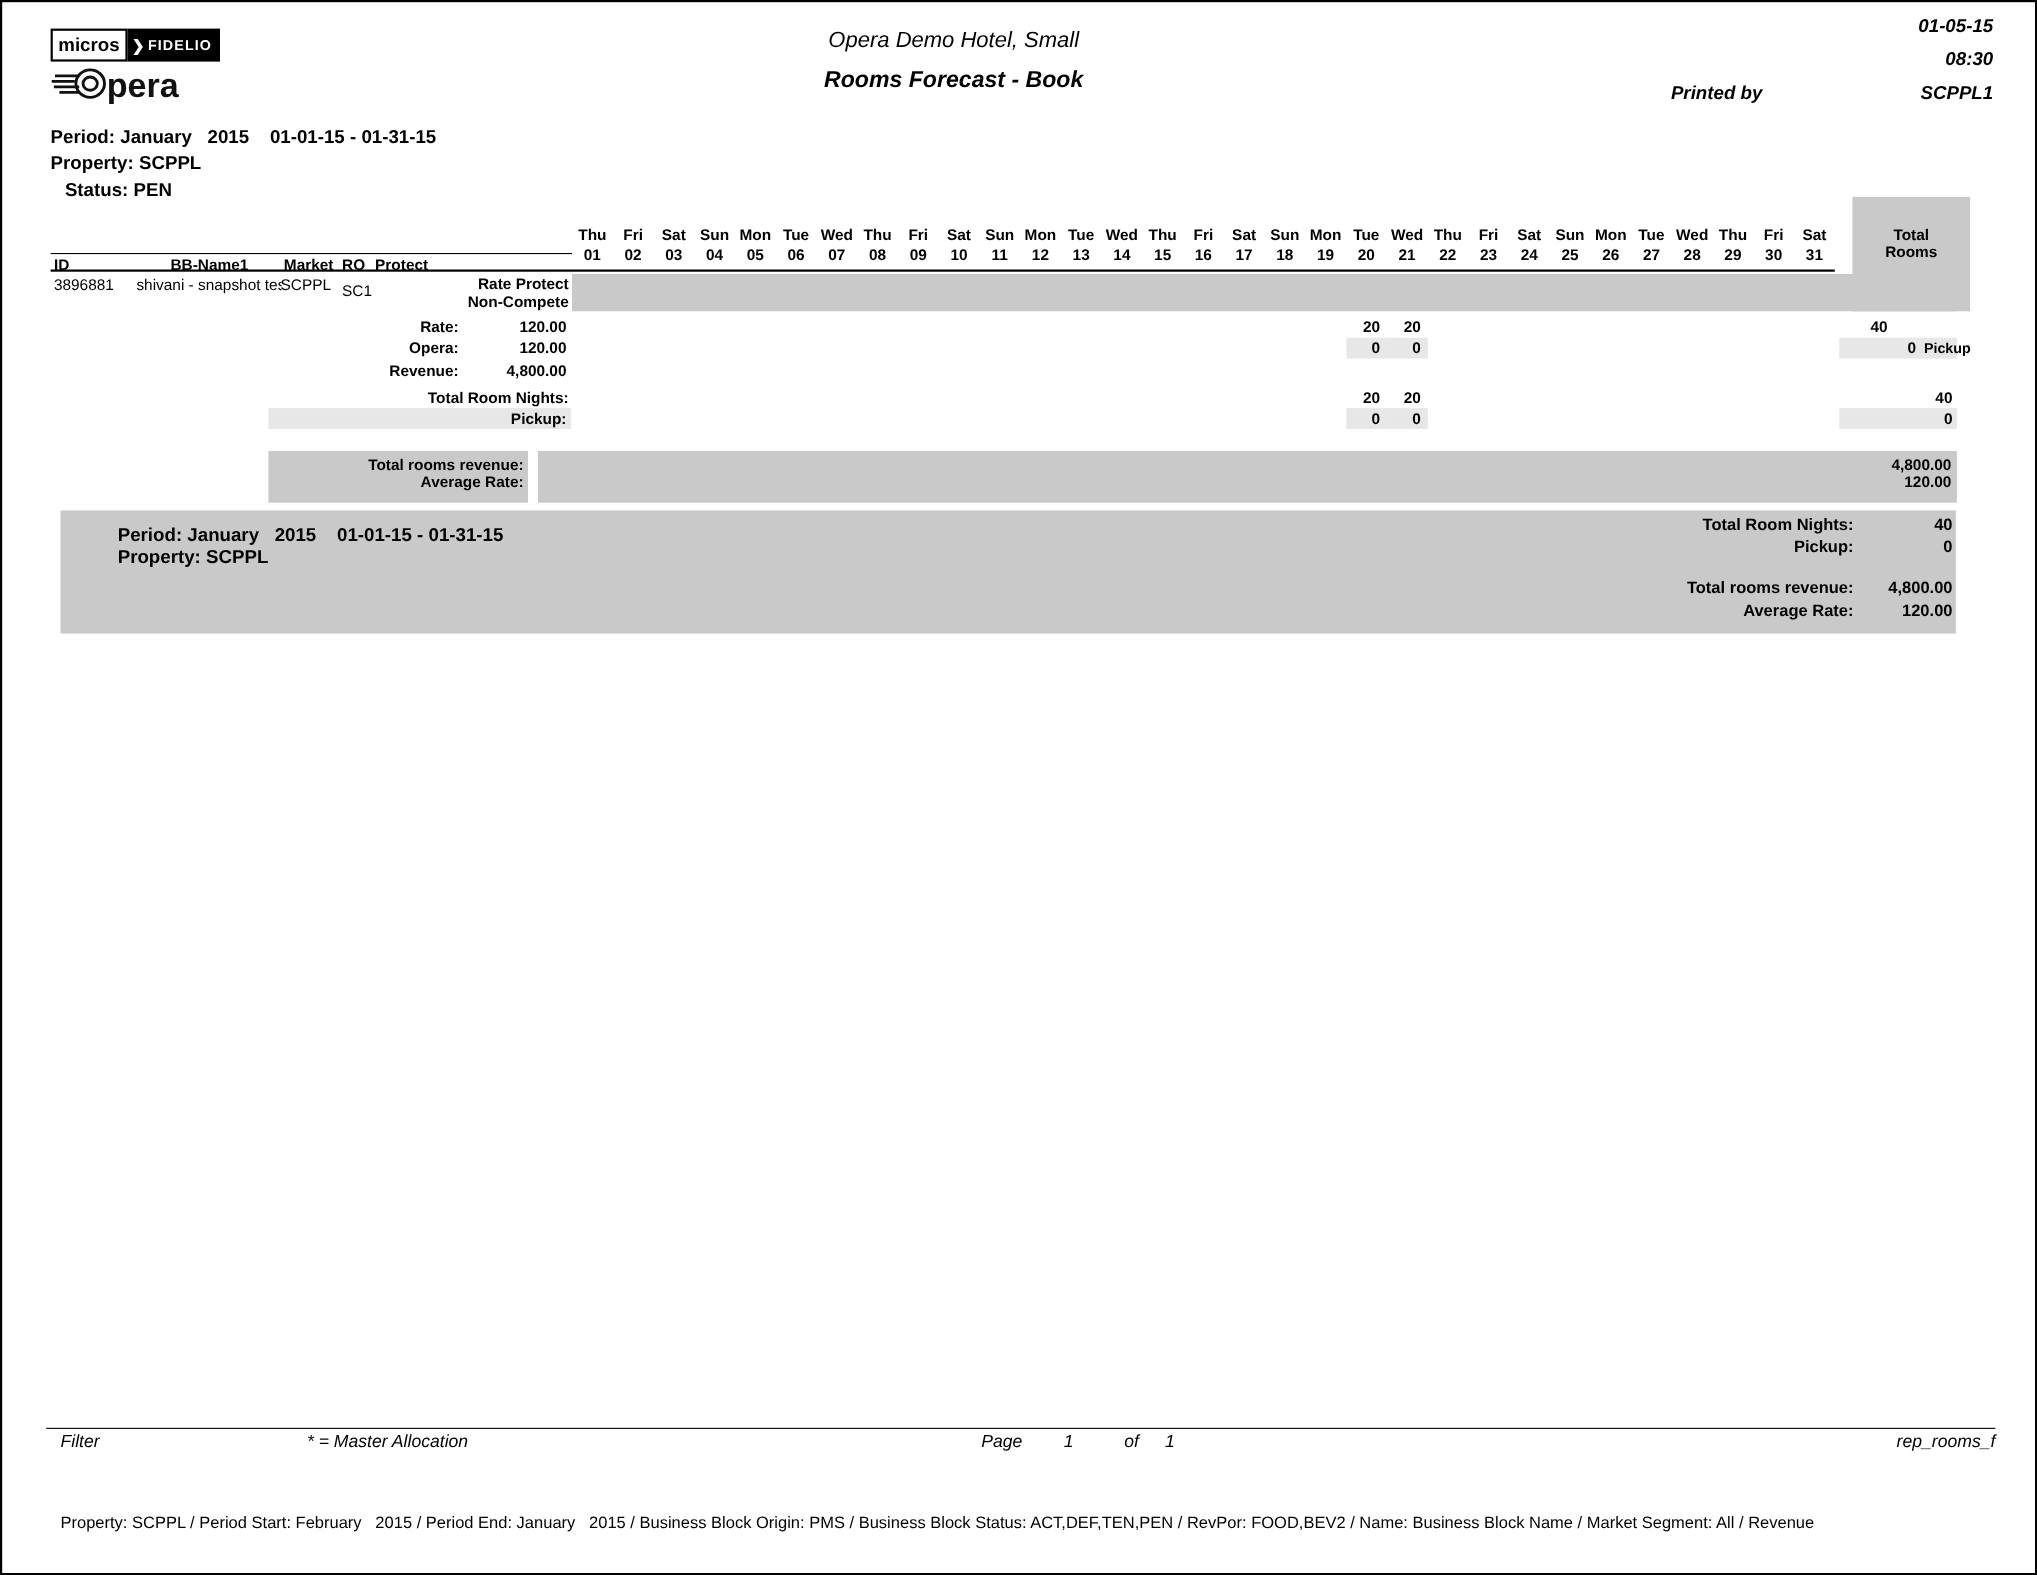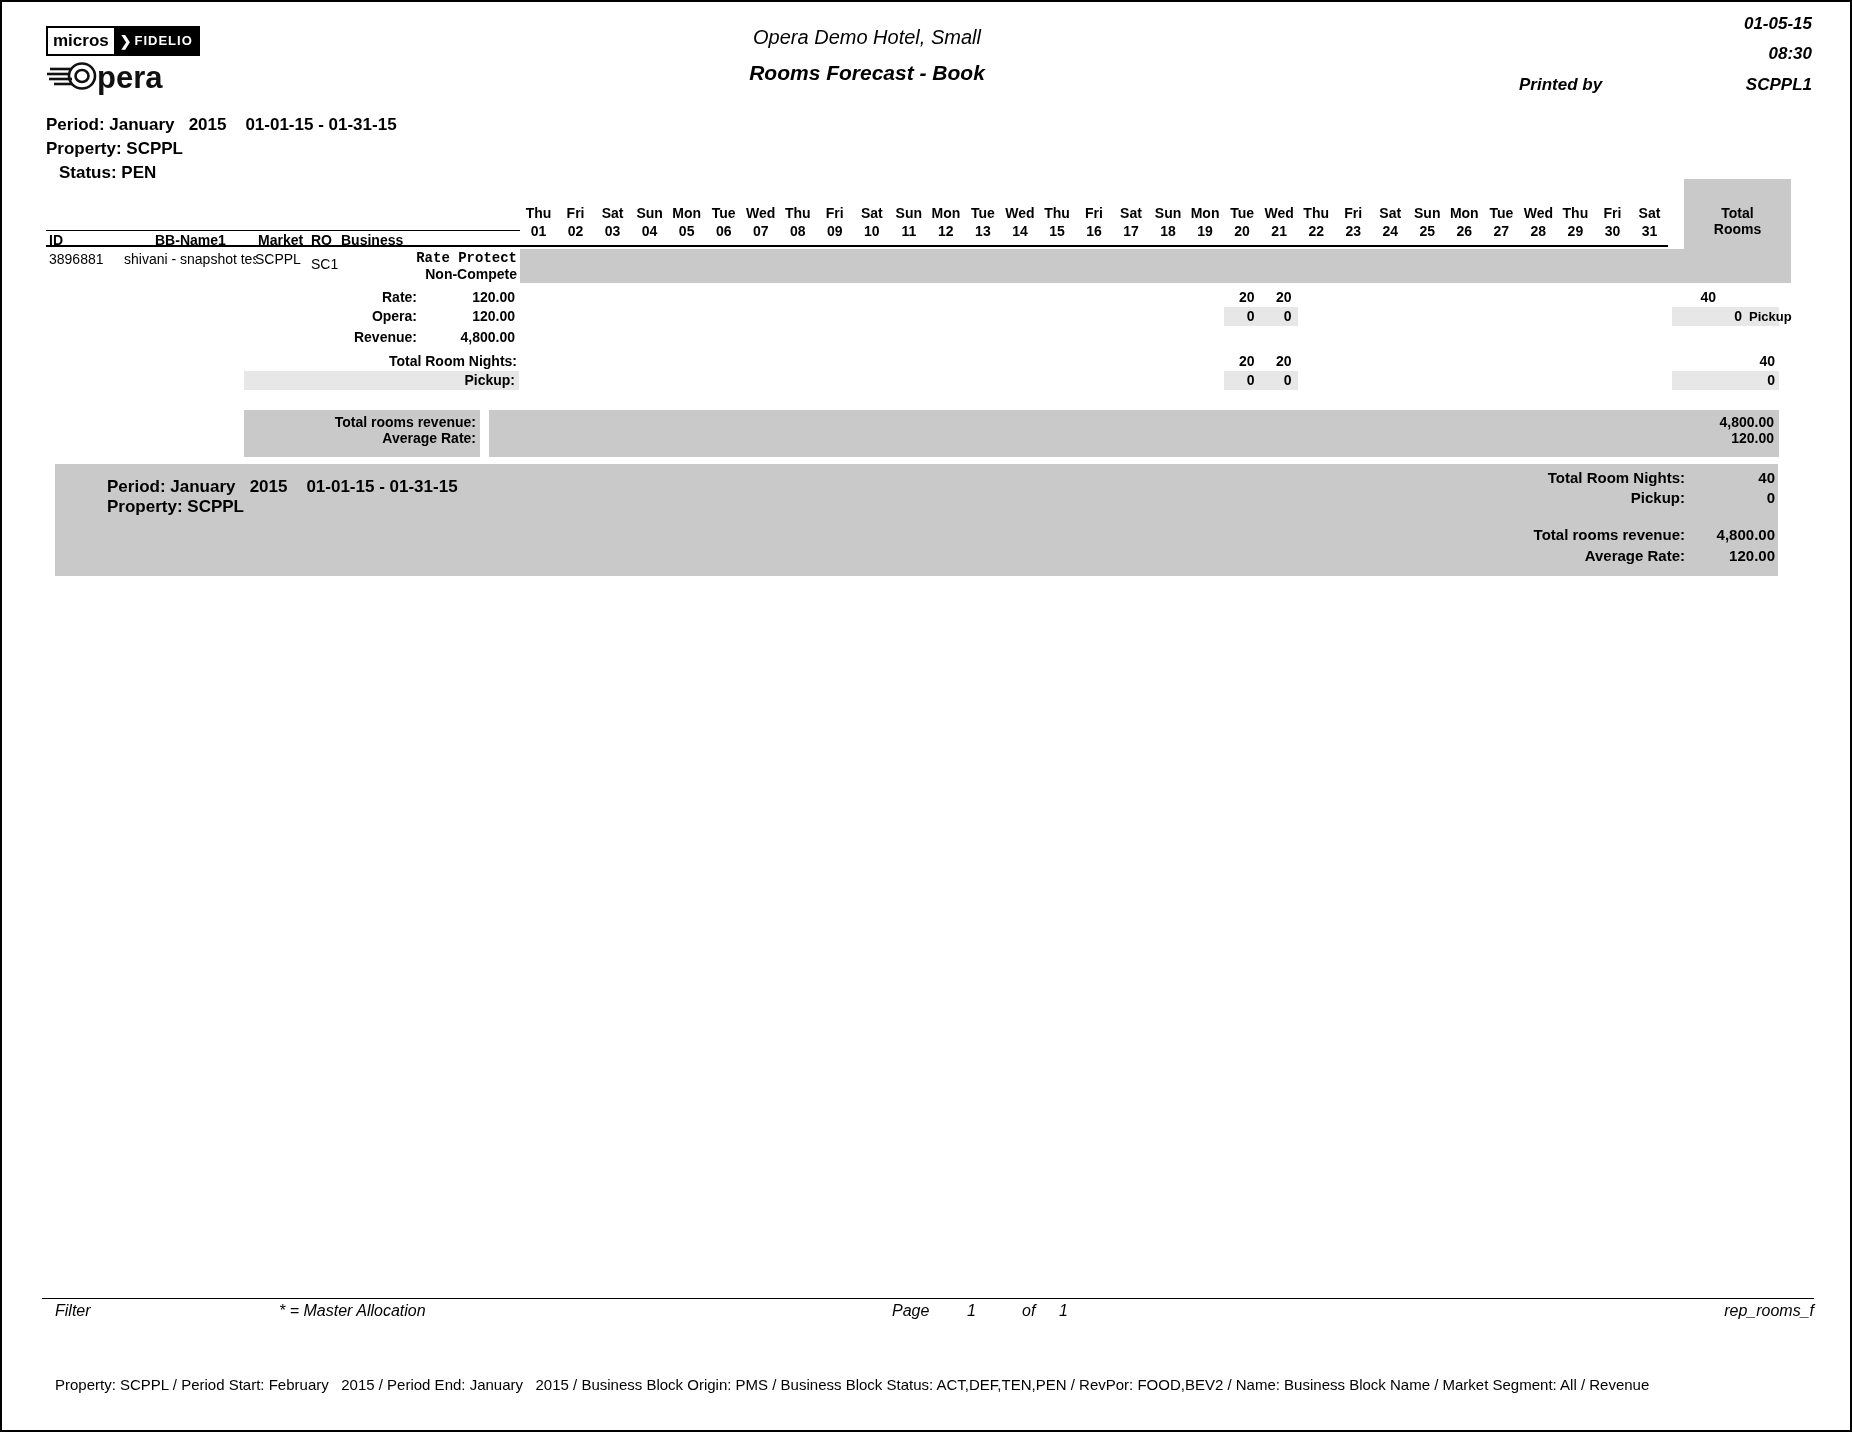--- a/index.html
+++ b/index.html
@@ -208,38 +208,38 @@
       <div class="day-col">
         <div class="dow">Sat</div>
         <div class="dnum">31</div>
       </div>
     </div>
 
   <div class="abs th" style="left:47px;top:230px;">ID</div>
   <div class="abs th" style="left:153px;top:230px;">BB-Name1</div>
   <div class="abs th" style="left:256px;top:230px;">Market</div>
   <div class="abs th" style="left:309px;top:230px;">RO</div>
-  <div class="abs th" style="left:339px;top:230px;">Business</div>
+  <div class="abs th" style="left:339px;top:230px;">Protect</div>
 
   <div class="abs hline" style="left:44px;top:228px;width:474px;height:1px;"></div>
   <div class="abs hline" style="left:44px;top:243px;width:1622px;height:2px;"></div>
 
   <div class="abs band center" style="left:1670px;top:177px;width:107px;height:104px;margin-left:12px;">
     <div class="th" style="margin-top:26px;">Total</div>
     <div class="th">Rooms</div>
   </div>
 
   <div class="abs band" style="left:518px;top:247px;width:1259px;height:34px;"></div>
 
   <div class="abs td" style="left:47px;top:249px;">3896881</div>
   <div class="abs td clip" style="left:122px;top:249px;width:132px;">shivani - snapshot test</div>
   <div class="abs td" style="left:253px;top:249px;">SCPPL</div>
   <div class="abs td" style="left:309px;top:254px;">SC1</div>
   <div class="abs td" style="left:345px;top:249px;"></div>
-  <div class="abs tdb right" style="left:300px;top:248px;width:215px;font-family:Liberation Mono, monospace;">Rate Protect</div>
+  <div class="abs tdb right" style="left:300px;top:248px;width:215px;">Rate Protect</div>
   <div class="abs tdb right" style="left:300px;top:264px;width:215px;">Non-Compete</div>
 
   <div class="abs tdb right" style="left:244px;top:287px;width:171px;">Rate:</div>
   <div class="abs tdb right" style="left:420px;top:287px;width:93px;">120.00</div>
   <div class="abs day-row" style="left:518px;top:286px;">
       <div class="day-cell"></div>
       <div class="day-cell"></div>
       <div class="day-cell"></div>
       <div class="day-cell"></div>
       <div class="day-cell"></div>

